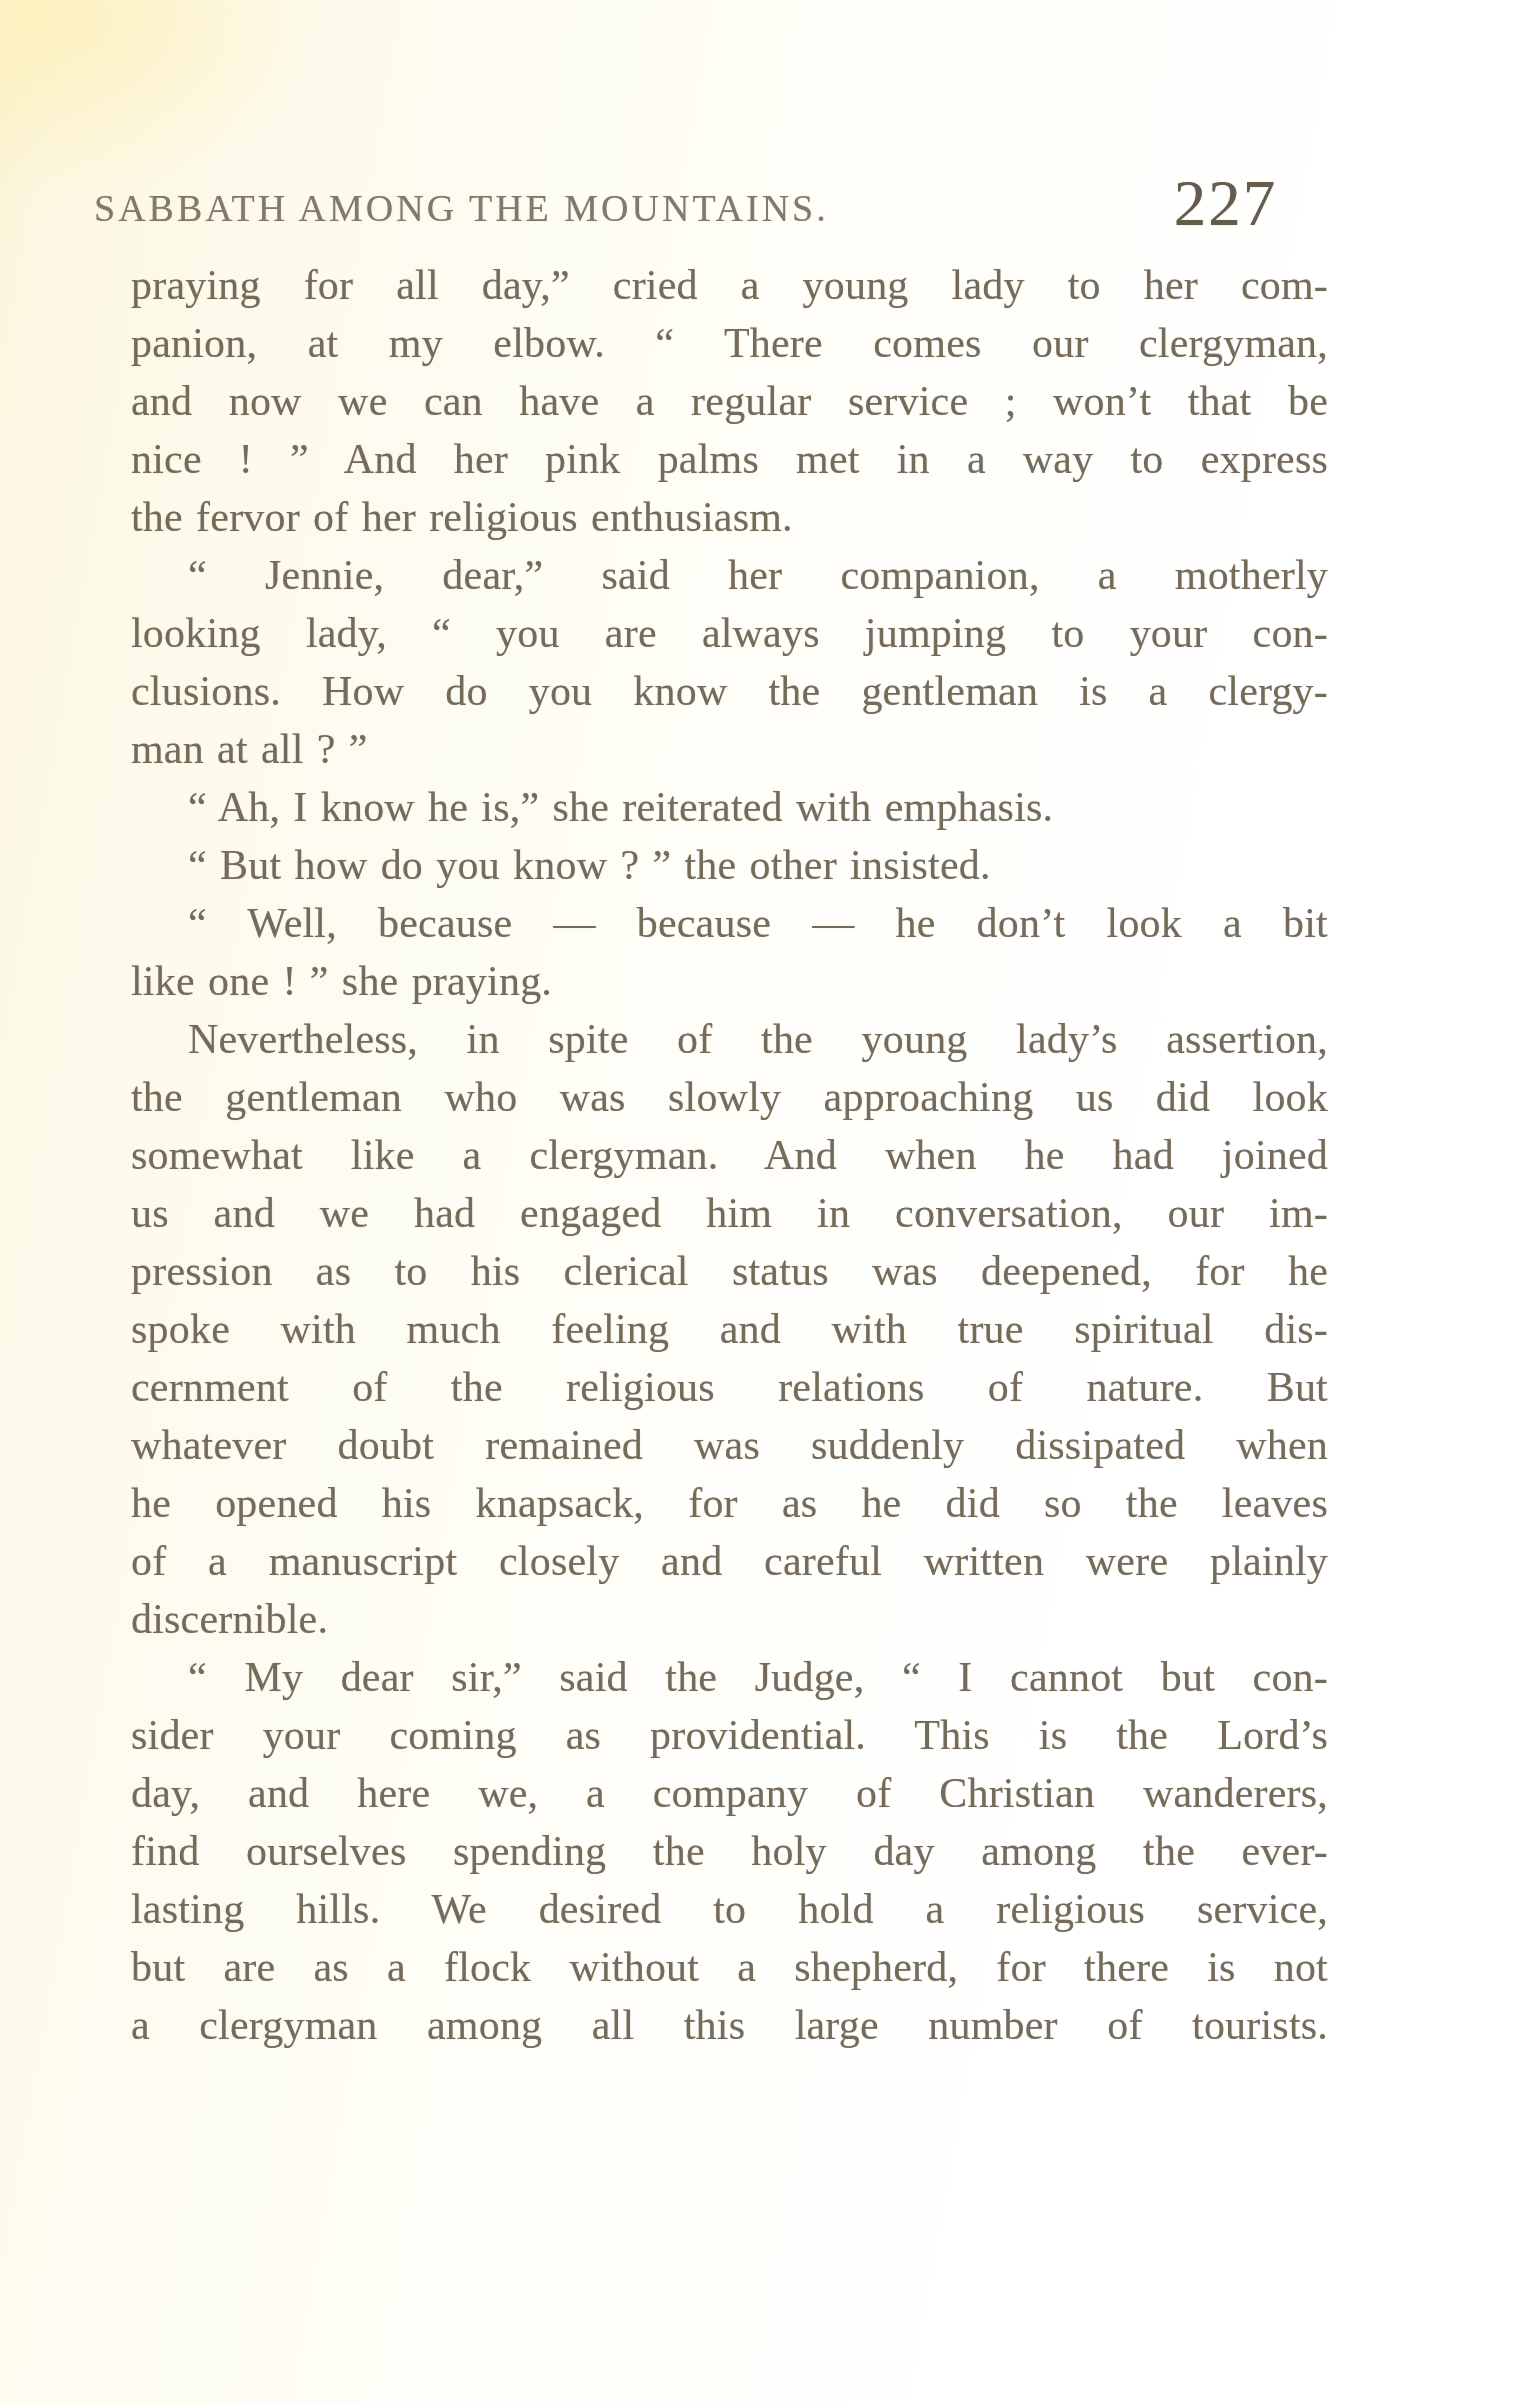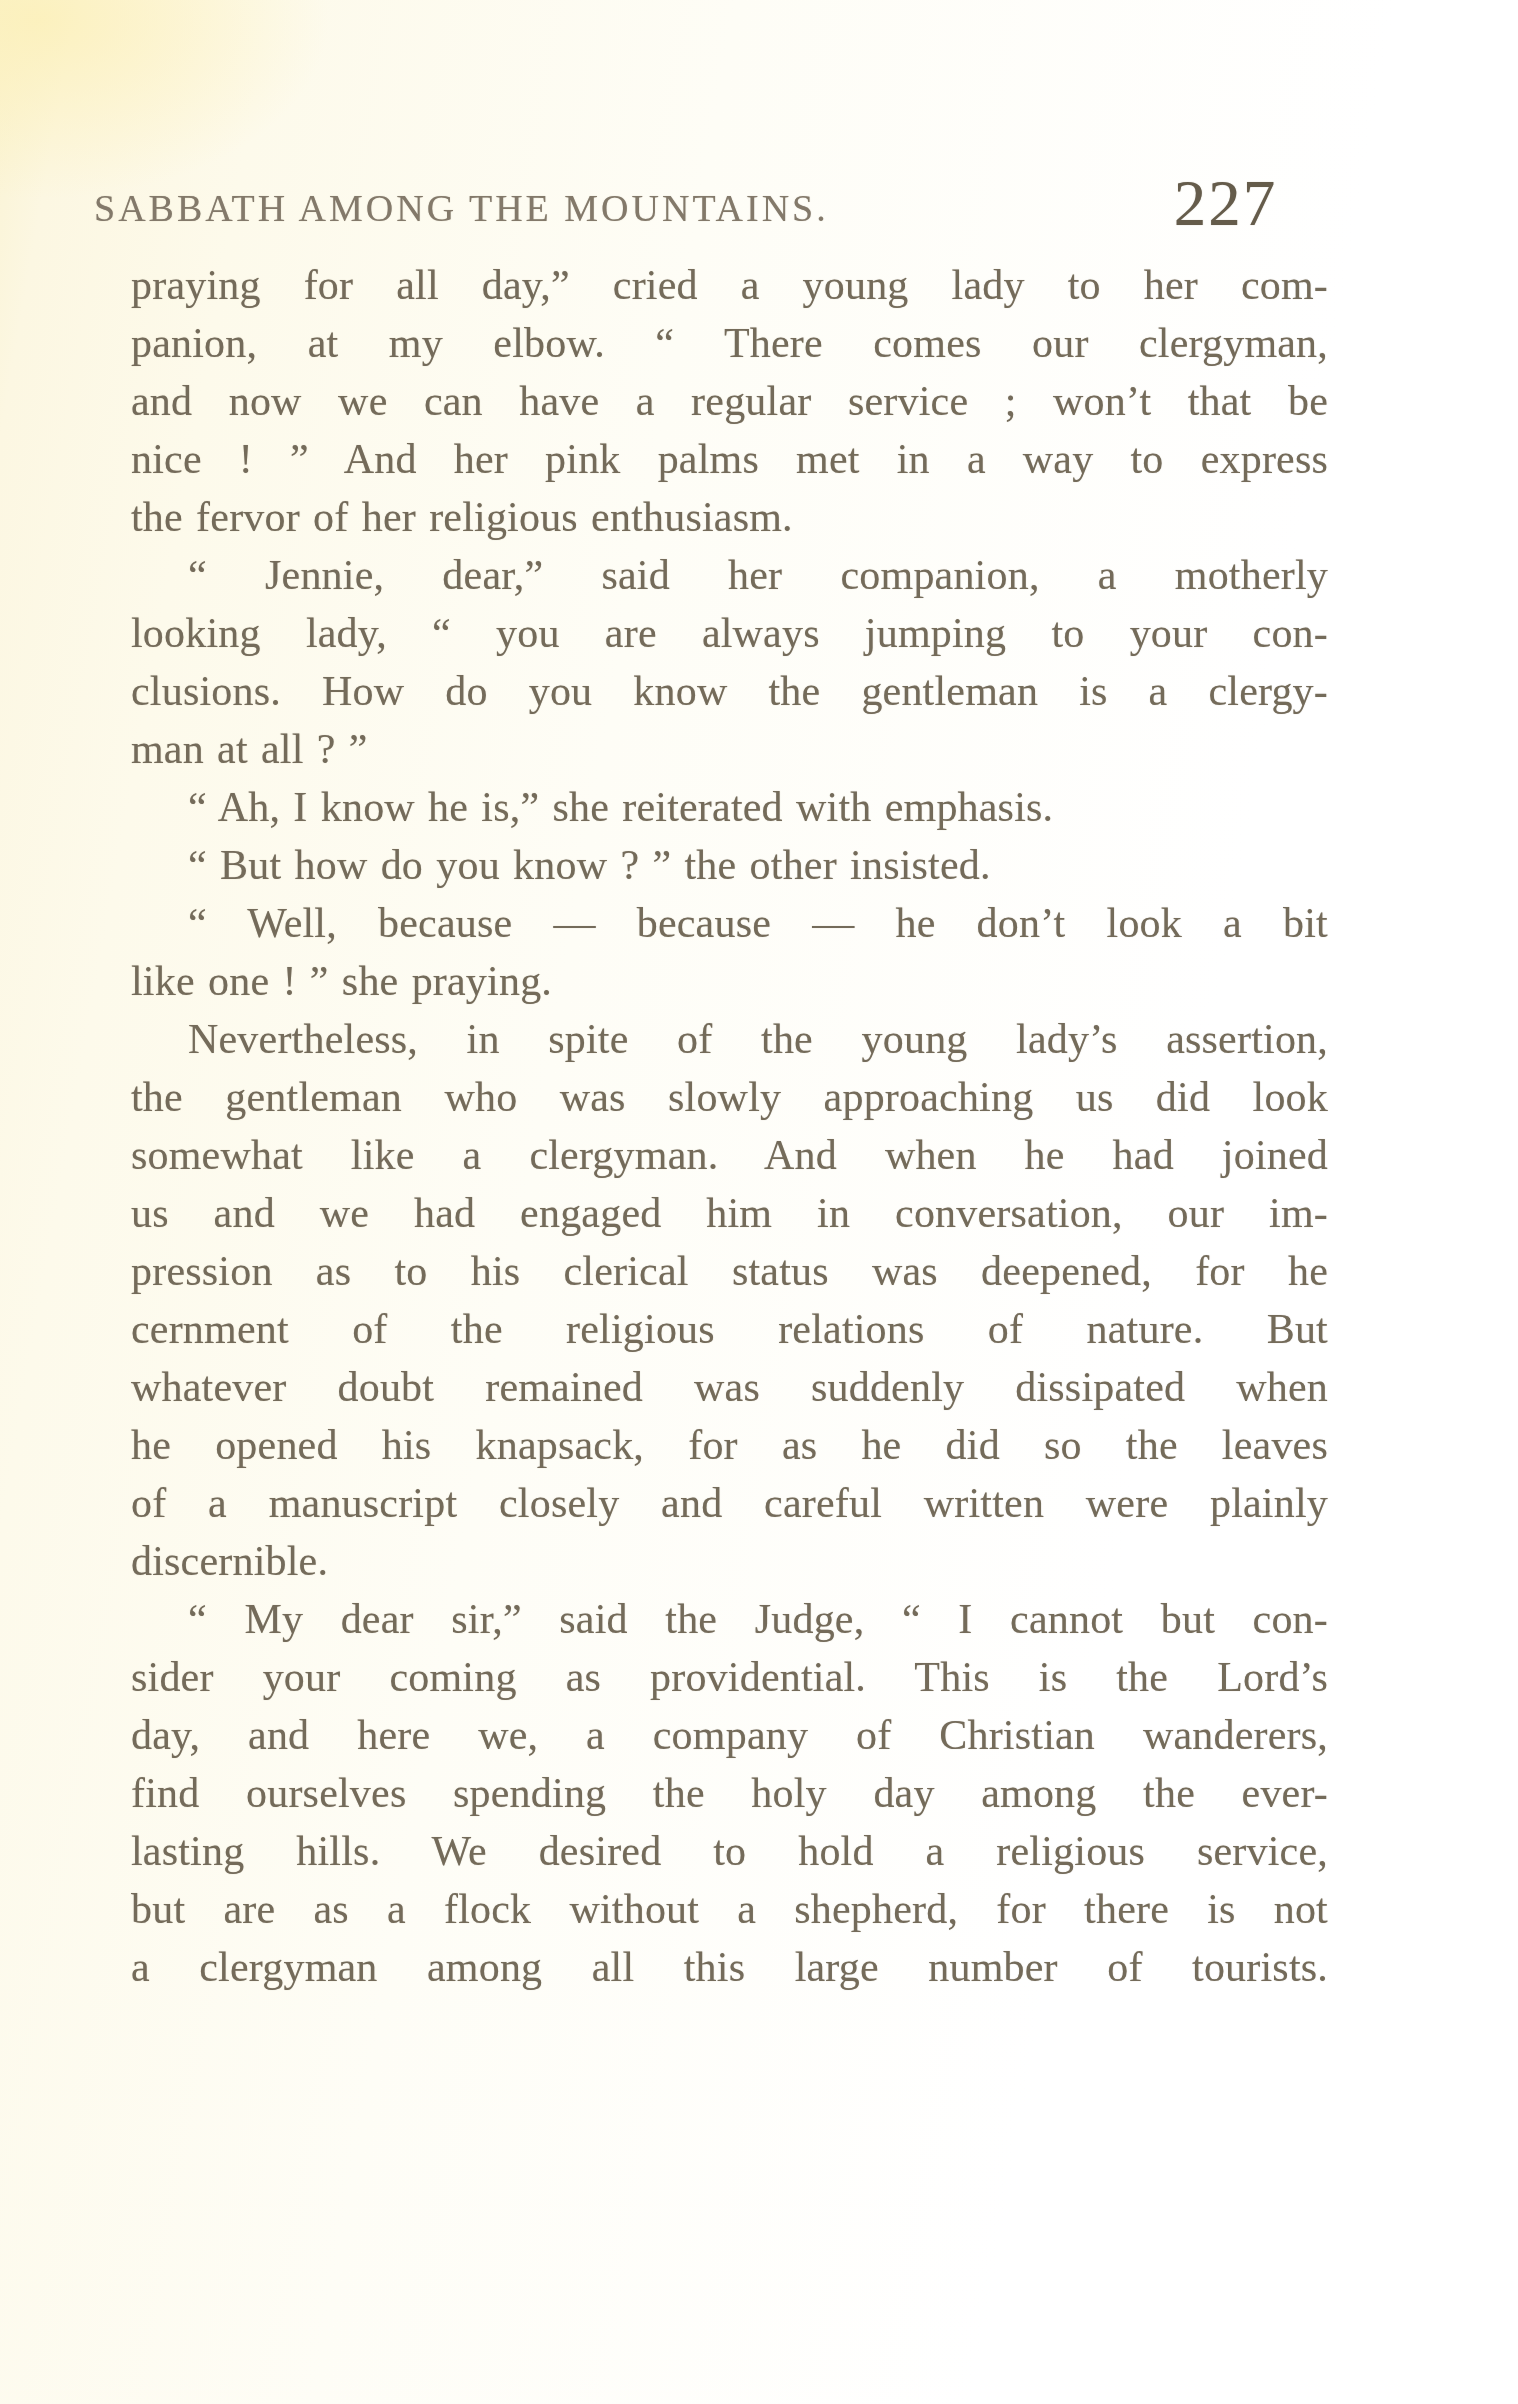--- a/index.html
+++ b/index.html
@@ -93,20 +93,21 @@
       <div class="line">man at all ? ”</div>
       <div class="line ind">“ Ah, I know he is,” she reiterated with emphasis.</div>
       <div class="line ind">“ But how do you know ? ” the other insisted.</div>
       <div class="line j ind">“ Well, because — because — he don’t look a bit</div>
       <div class="line">like one ! ”  she praying.</div>
       <div class="line j ind">Nevertheless, in spite of the young lady’s assertion,</div>
       <div class="line j">the gentleman who was slowly approaching us did look</div>
       <div class="line j">somewhat like a clergyman.  And when he had joined</div>
       <div class="line j">us and we had engaged him in conversation, our im-</div>
       <div class="line j">pression as to his clerical status was deepened, for he</div>
+      <div class="line j">spoke with much feeling and with true spiritual dis-</div>
       <div class="line j">cernment of the religious relations of nature.  But</div>
       <div class="line j">whatever doubt remained was suddenly dissipated when</div>
       <div class="line j">he opened his knapsack, for as he did so the leaves</div>
       <div class="line j">of a manuscript closely and careful written were plainly</div>
       <div class="line">discernible.</div>
       <div class="line j ind">“ My dear sir,” said the Judge, “ I cannot but con-</div>
       <div class="line j">sider your coming as providential.  This is the Lord’s</div>
       <div class="line j">day, and here we, a company of Christian wanderers,</div>
       <div class="line j">find ourselves spending the holy day among the ever-</div>
       <div class="line j">lasting hills.  We desired to hold a religious service,</div>

